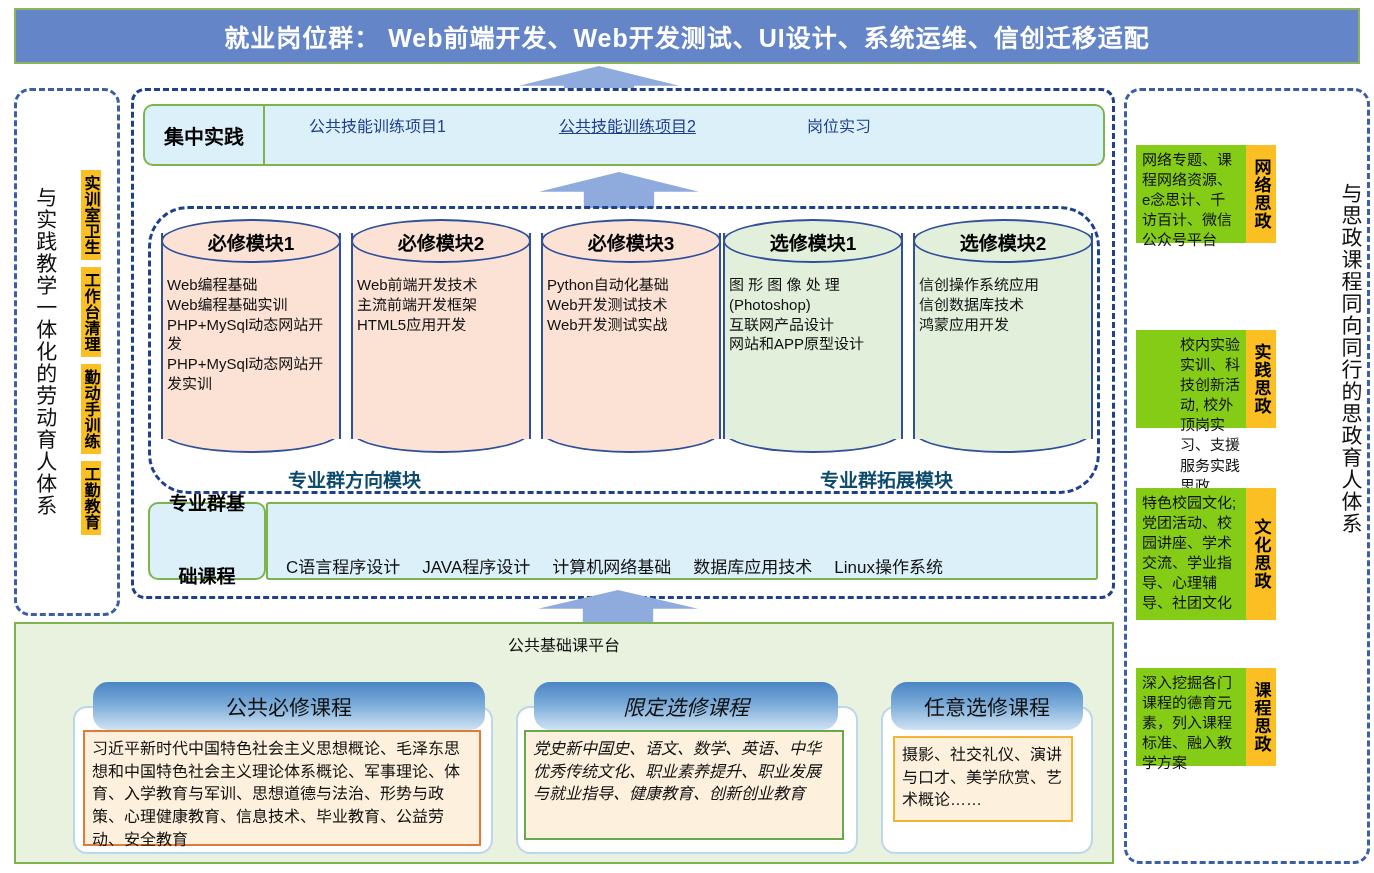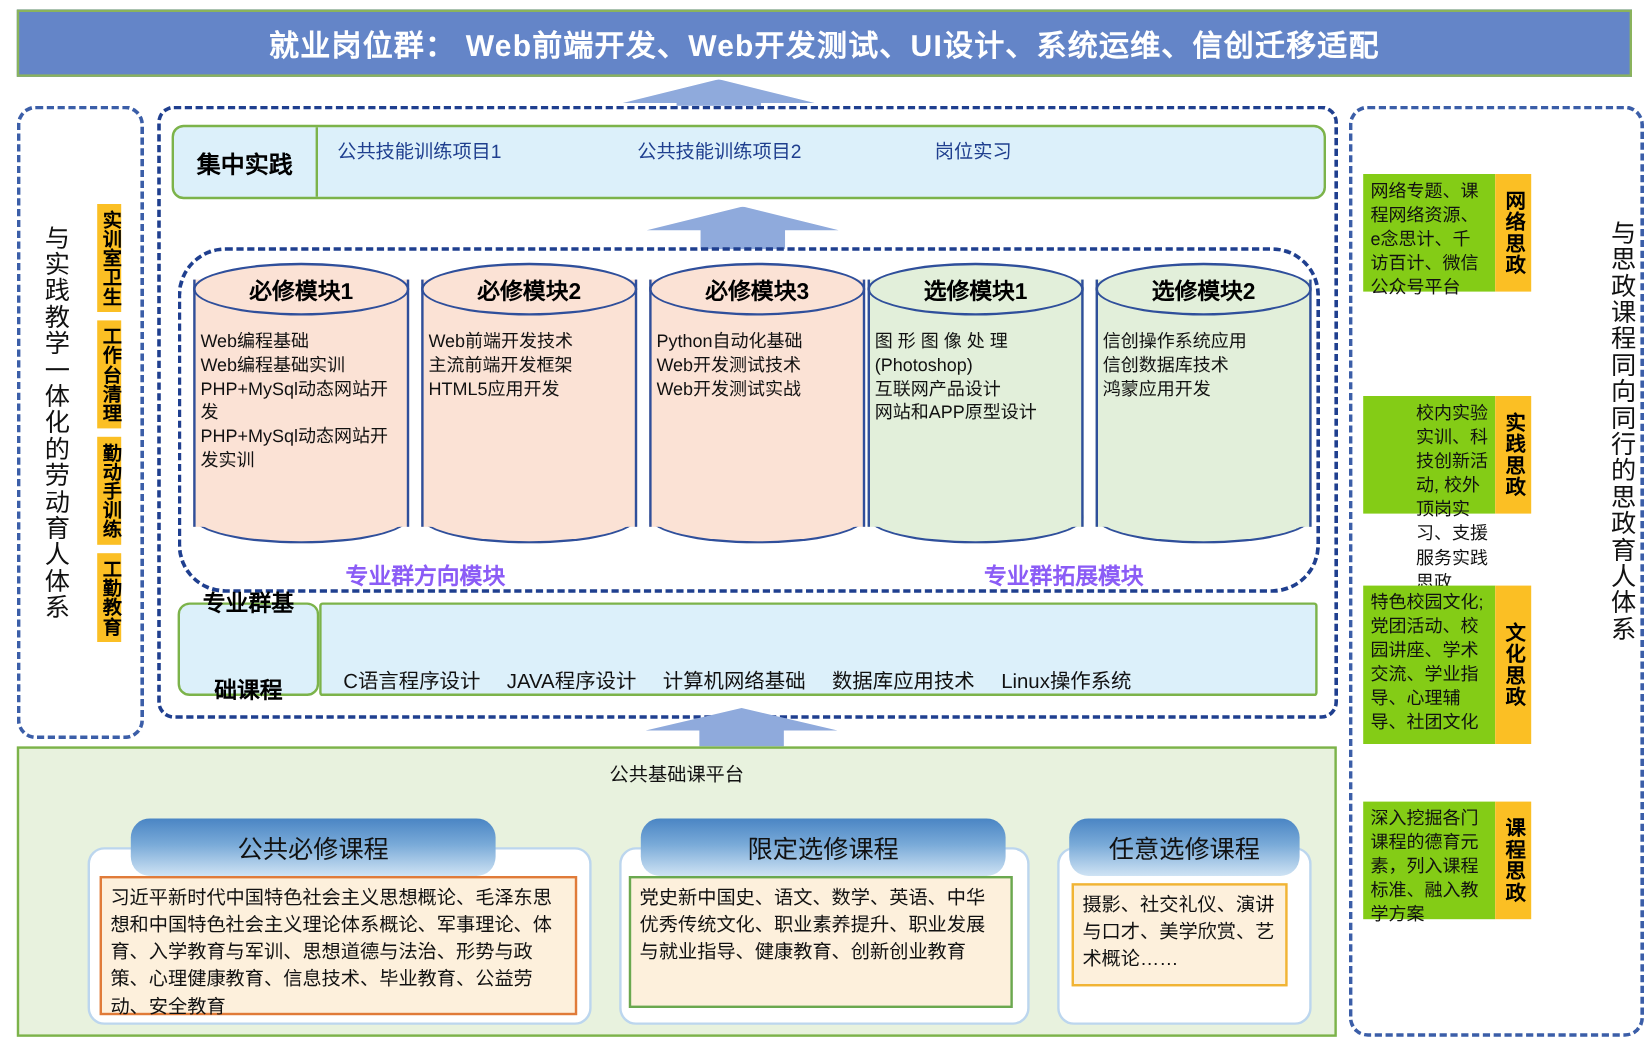--- a/index.html
+++ b/index.html
@@ -63,33 +63,33 @@
   
   #main-dashed{
     left:131px;top:88px;width:984px;height:511px;
     border:3px dashed #1f3f8f;border-radius:14px;background:#fff;
   }
 
   
   #concentrated-row{
     left:143px;top:104px;width:962px;height:62px;
     border:2px solid #7cb34a;border-radius:10px;background:#dcf0fa;
-    display:flex;align-items:stretch;
+    display:flex;align-items:stretch;gap:28px;
   }
   #concentrated-label{
     width:118px;display:flex;align-items:center;justify-content:center;
     border-right:2px solid #7cb34a;
     font-weight:bold;font-size:20px;color:#000;
   }
   #concentrated-items{flex:1;display:flex;align-items:flex-start;padding-top:7px;}
   #concentrated-items .ci{
     font-size:16px;color:#1f3f8f;white-space:nowrap;
   }
   #concentrated-items .ci:nth-child(1){margin-left:16px;width:250px;}
-  #concentrated-items .ci:nth-child(2){width:248px;}
+  #concentrated-items .ci:nth-child(2){width:248px;text-decoration:underline;}
   #concentrated-items .ci:nth-child(3){width:160px;}
 
   
   #modules-dashed{
     left:148px;top:206px;width:952px;height:288px;
     border:3px dashed #1f3f8f;border-radius:40px;background:transparent;
   }
 
   
   .cyl{
@@ -120,21 +120,21 @@
   .cyl.req .body,.cyl.req .bottom,.cyl.req .top{background:#fbe2d5;}
   .cyl.opt .body,.cyl.opt .bottom,.cyl.opt .top{background:#e2efda;}
 
   #cyl-1{left:161px;top:219px;}
   #cyl-2{left:351px;top:219px;}
   #cyl-3{left:541px;top:219px;}
   #cyl-4{left:723px;top:219px;}
   #cyl-5{left:913px;top:219px;}
 
   .group-caption{
-    position:absolute;font-weight:bold;font-size:19px;color:#8b5cf6;white-space:nowrap;
+    position:absolute;font-weight:bold;font-size:19px;color:#0c4a6e;white-space:nowrap;
   }
   #caption-direction{left:288px;top:465px;}
   #caption-extend{left:820px;top:465px;}
 
   
   #base-row{
     left:148px;top:502px;width:950px;height:78px;
     display:flex;align-items:stretch;
   }
   #base-label{
@@ -172,25 +172,25 @@
     position:absolute;left:0;top:24px;border:2px solid #bcd6ee;border-radius:14px;
     background:#ffffff;z-index:1;box-sizing:border-box;
   }
   .pcard .inner{
     position:absolute;z-index:3;box-sizing:border-box;
     font-size:16px;line-height:1.42;color:#111;padding:6px 7px;
     white-space:pre-line;background:#fdf0dc;
   }
 
   #pcard-required{left:57px;top:58px;width:420px;height:170px;}
-  #pcard-required .hdr{width:304px;left:36px;}
+  #pcard-required .hdr{width:392px;left:20px;border-radius:15px;}
   #pcard-required .shell{width:420px;height:148px;}
   #pcard-required .inner{left:10px;top:48px;width:398px;height:116px;border:2px solid #e07b39;}
 
-  #pcard-limited{left:500px;top:58px;width:342px;height:170px;}
+  #pcard-limited{left:500px;top:58px;width:342px;height:170px;font-style:italic;}
   #pcard-limited .hdr{width:304px;left:18px;}
   #pcard-limited .shell{width:342px;height:148px;}
   #pcard-limited .inner{left:8px;top:48px;width:320px;height:110px;border:2px solid #6aa84f;}
 
   #pcard-any{left:865px;top:58px;width:212px;height:170px;padding-left:20px;}
   #pcard-any .hdr{width:192px;left:10px;}
   #pcard-any .shell{width:212px;height:148px;}
   #pcard-any .inner{left:12px;top:54px;width:180px;height:86px;border:2px solid #f1b434;}
 
   

